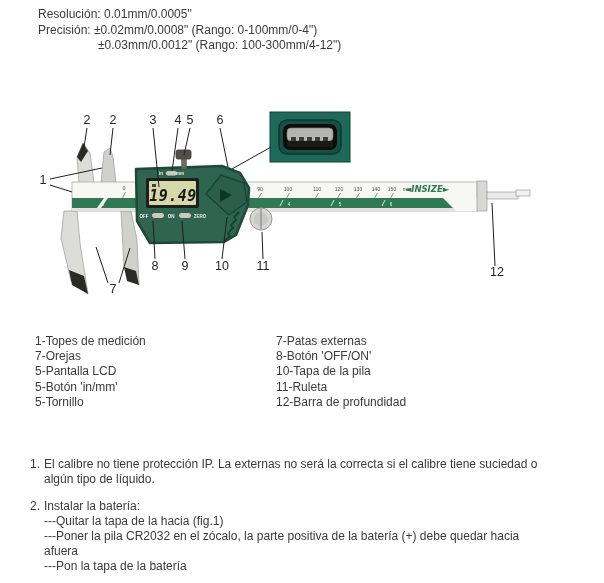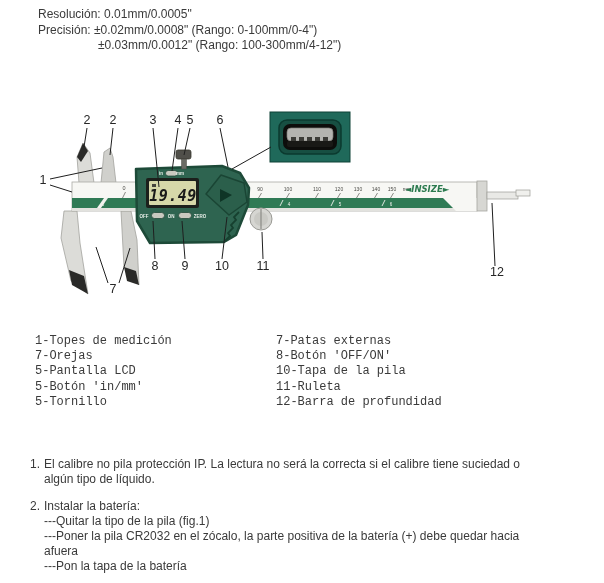--- a/index.html
+++ b/index.html
@@ -1,21 +1,21 @@
 <!DOCTYPE html>
 <html style="--display_green: #2e6450; --beam_green: #2f7a55; --lcd_bg: #d6d8a9; --usb_bg: #1f695a;"><head>
 <meta charset="utf-8">
 <style>
   html,body{margin:0;padding:0;background:#ffffff;}
   .page{position:relative;width:604px;height:583px;background:#fff;overflow:hidden;
         font-family:"Liberation Sans",sans-serif;color:#333;}
   .header{position:absolute;left:38px;top:7px;font-size:12px;line-height:15.5px;color:#3a3a3a;}
   .indent{margin-left:60px;}
   .diagram{position:absolute;left:0;top:95px;}
-  .parts{position:absolute;top:334px;font-size:12px;line-height:15.2px;color:#3a3a3a;font-family:Liberation Mono, monospace;}
+  .parts{position:absolute;top:334px;font-size:12px;line-height:15.2px;color:#3a3a3a;}
   .parts-left{left:35px;}
   .parts-right{left:276px;}
   .notes{position:absolute;left:30px;top:457px;font-size:12px;line-height:15px;color:#3a3a3a;width:560px;}
   .note{display:flex;}
   .note-num{width:14px;flex:none;}
   .note-body{width:505px;}
   .note2{margin-top:12px;}
 
   
   .metal{fill:#dcdcd8;stroke:#a2a29d;stroke-width:0.8;}
@@ -212,26 +212,26 @@
     <div>7-Patas externas</div>
     <div>8-Botón 'OFF/ON'</div>
     <div>10-Tapa de la pila</div>
     <div>11-Ruleta</div>
     <div>12-Barra de profundidad</div>
   </div>
 
   <div class="notes">
     <div class="note">
       <span class="note-num">1.</span>
-      <div class="note-body">El calibre no pila protección IP. La lectura no será la correcta si el calibre tiene suciedad o algún tipo de líquido.</div>
+      <div class="note-body">El calibre no tiene protección IP. La externas no será la correcta si el calibre tiene suciedad o algún tipo de líquido.</div>
     </div>
     <div class="note note2">
       <span class="note-num">2.</span>
       <div class="note-body">
         <div>Instalar la batería:</div>
-        <div>---Quitar la tipo de la pila (fig.1)</div>
+        <div>---Quitar la tapa de la hacia (fig.1)</div>
         <div>---Poner la pila  CR2032 en el zócalo, la parte positiva de la batería (+) debe quedar hacia afuera</div>
         <div>---Pon la tapa de la batería</div>
       </div>
     </div>
   </div>
 
 </div>
 
 </body></html>

